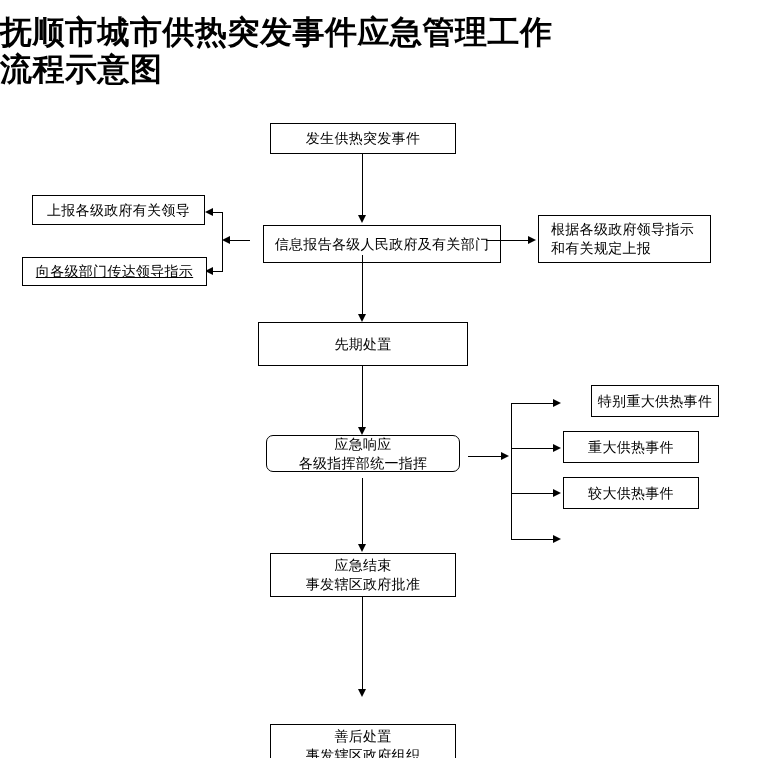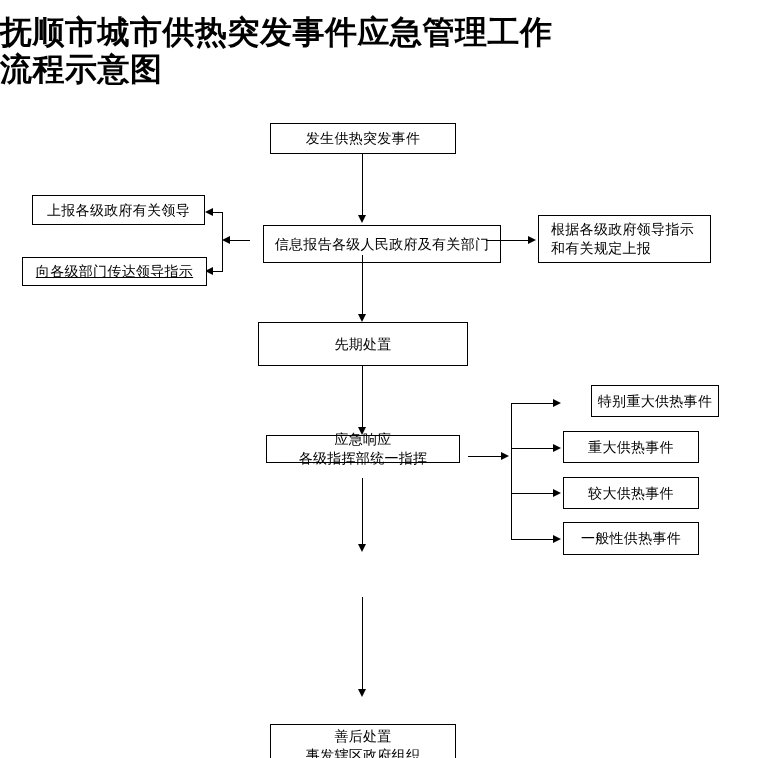--- a/index.html
+++ b/index.html
@@ -132,21 +132,21 @@
   <div class="v-line" style="left:362px; top:255px; height:63px;"></div>
   <div class="arrow down" style="left:358px; top:314px;"></div>
 
   <div class="node" style="left:258px; top:322px; width:210px; height:44px;">
     <span class="ln">先期处置</span>
   </div>
 
   <div class="v-line" style="left:362px; top:366px; height:64px;"></div>
   <div class="arrow down" style="left:358px; top:427px;"></div>
 
-  <div class="node" style="left:266px; top:435px; width:194px; height:28px;">
+  <div class="node" style="left:266px; top:435px; width:194px; height:37px;border-radius:7px;">
     <span class="ln">应急响应</span>
     <span class="ln">各级指挥部统一指挥</span>
   </div>
 
   <div class="h-line" style="left:468px; top:456px; width:35px;"></div>
   <div class="arrow right" style="left:501px; top:452px;"></div>
   <div class="v-line" style="left:511px; top:403px; height:136px;"></div>
 
   <div class="h-line" style="left:511px; top:403px; width:44px;"></div>
   <div class="arrow right" style="left:553px; top:399px;"></div>
@@ -165,27 +165,28 @@
   </div>
 
   <div class="node" style="left:563px; top:477px; width:136px; height:32px;">
     <span class="ln">较大供热事件</span>
   </div>
 
   <div class="node" style="left:563px; top:431px; width:136px; height:32px;">
     <span class="ln">重大供热事件</span>
   </div>
 
-  <div class="node" style="left:563px; top:522px; width:136px; height:33px;">
-    <span class="ln">一般性供热事件</span>
-  </div>
 
   <div class="v-line" style="left:362px; top:478px; height:69px;"></div>
   <div class="arrow down" style="left:358px; top:544px;"></div>
 
+  <div class="node" style="left:270px; top:553px; width:186px; height:44px;">
+    <span class="ln">应急结束</span>
+    <span class="ln">事发辖区政府批准</span>
+  </div>
 
   <div class="v-line" style="left:362px; top:597px; height:95px;"></div>
   <div class="arrow down" style="left:358px; top:689px;"></div>
 
   <div class="node" style="left:270px; top:697px; width:186px; height:44px;margin-top:27px;">
     <span class="ln">善后处置</span>
     <span class="ln">事发辖区政府组织</span>
   </div>
 
 </div>

